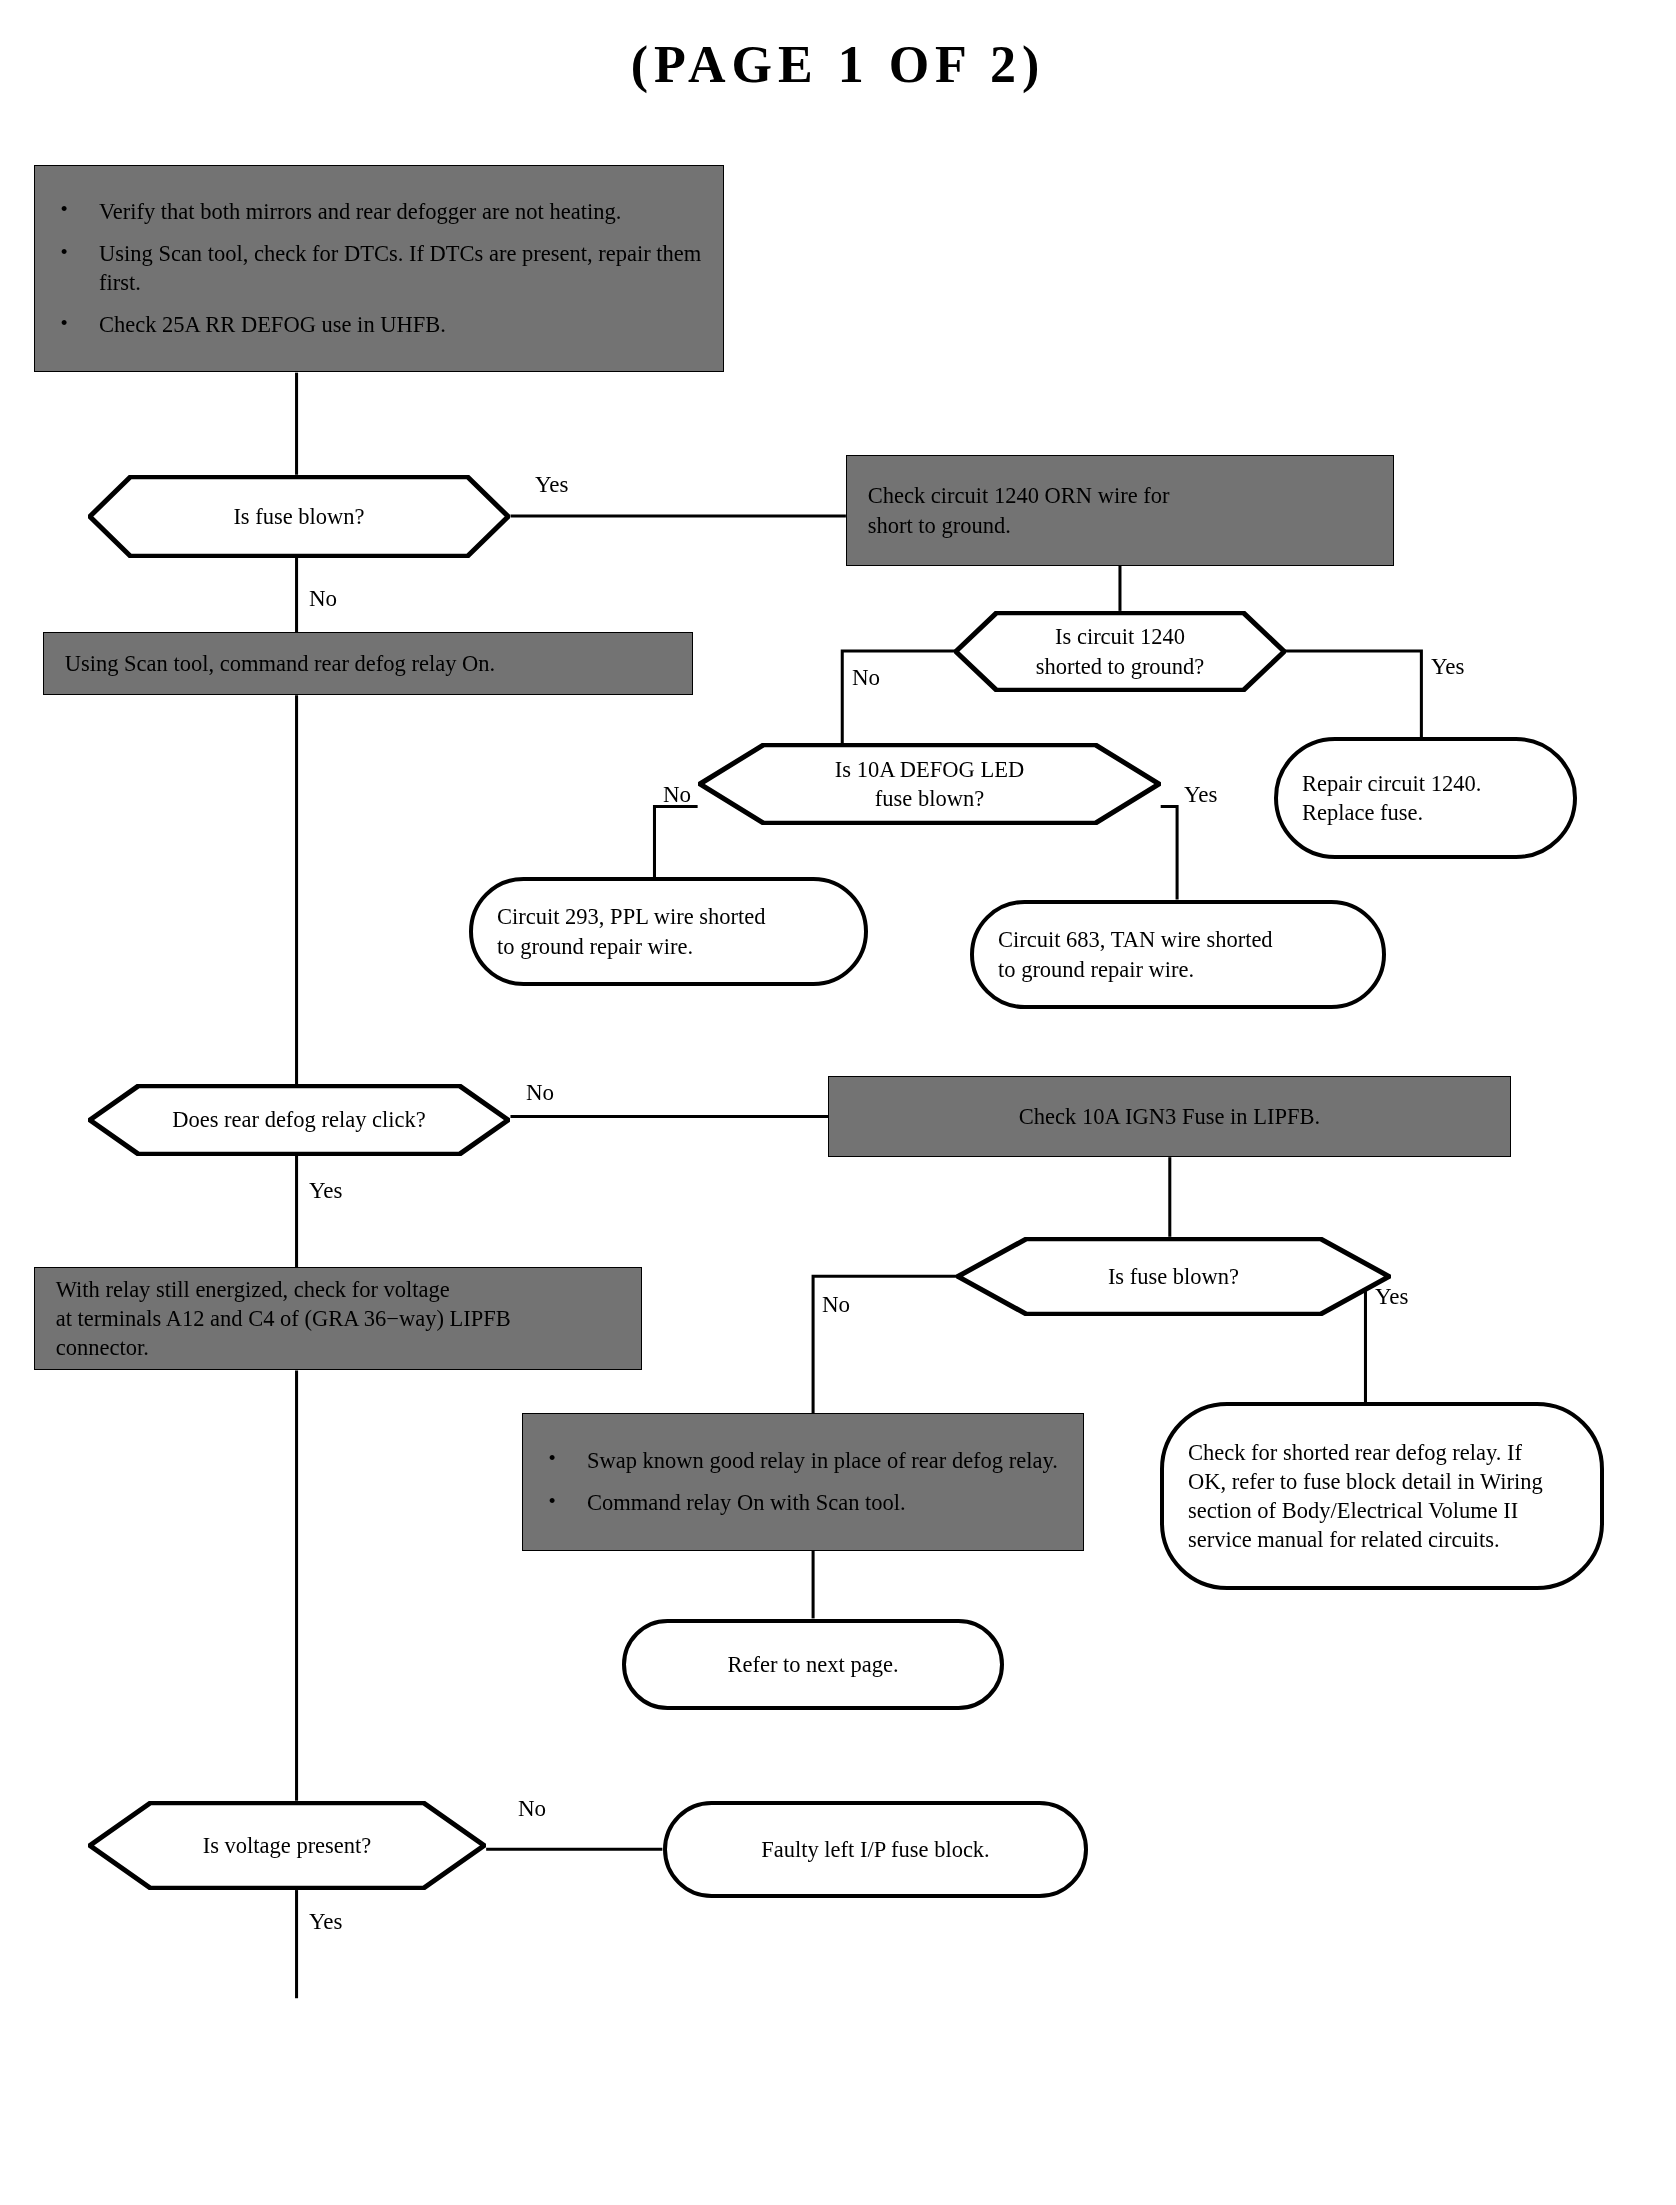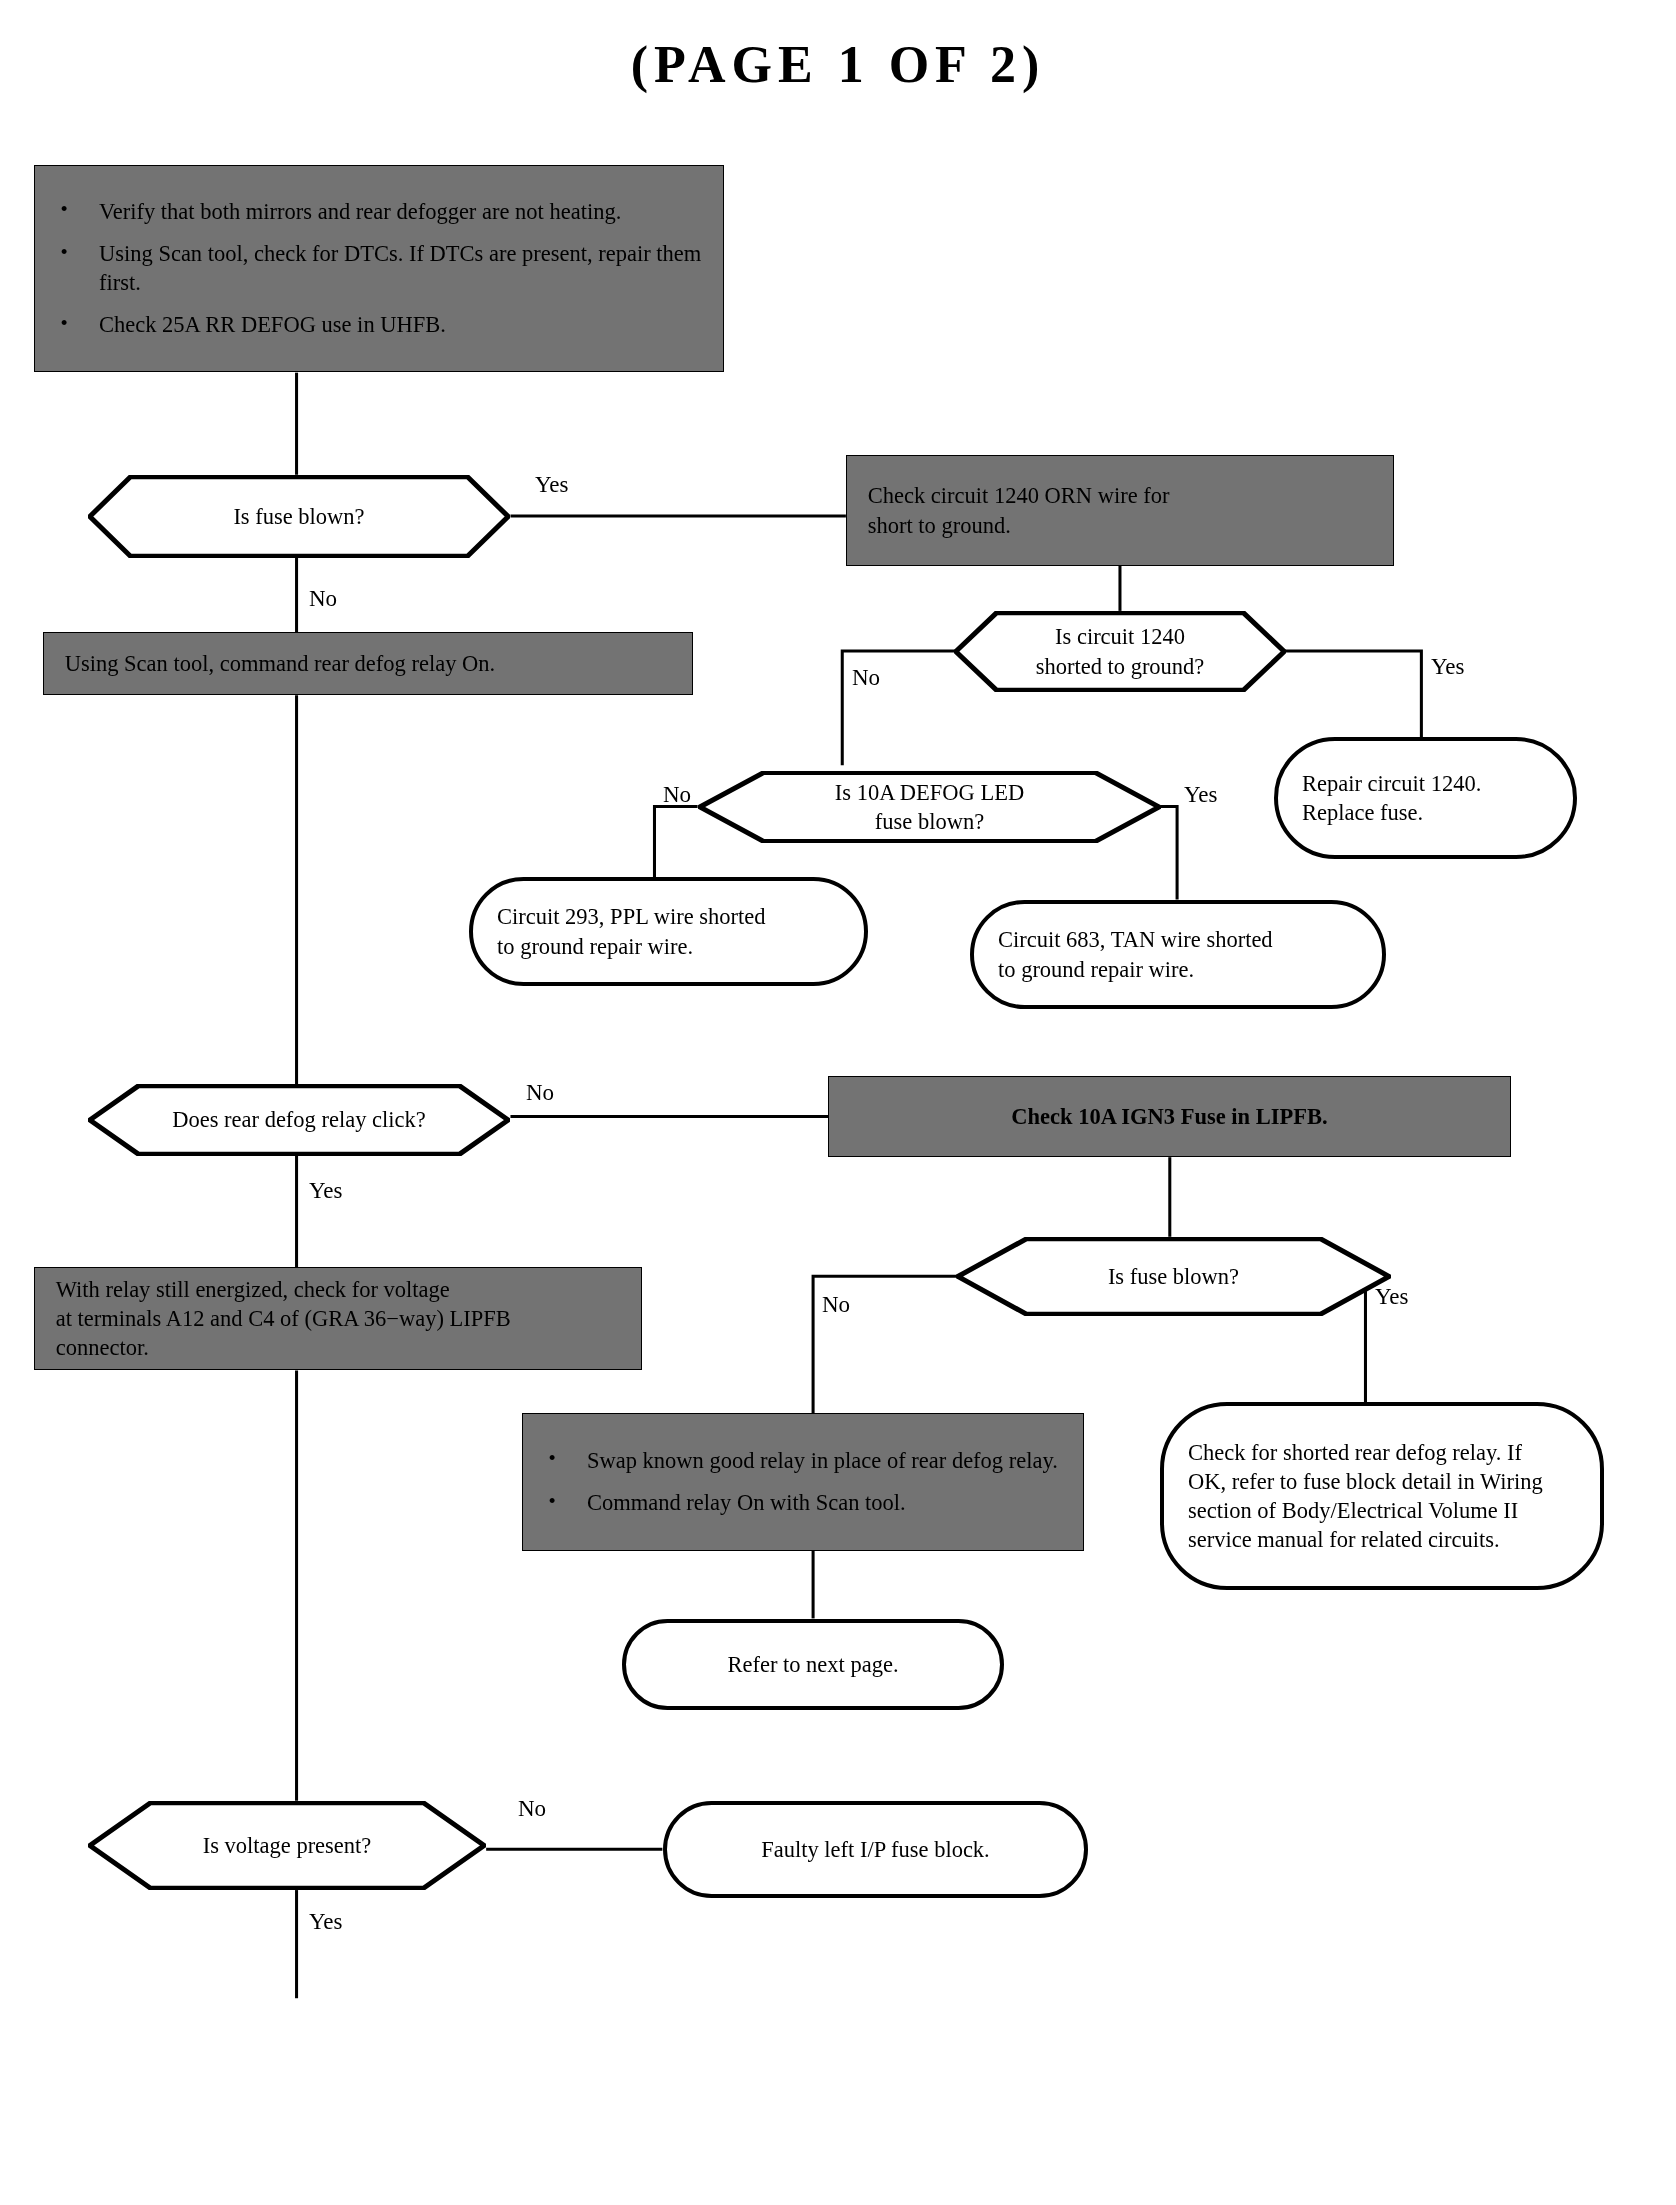--- a/index.html
+++ b/index.html
@@ -194,21 +194,21 @@
   <div class="edge-label" style="left:852px; top:666px;">No</div>
   <div class="edge-label" style="left:1431px; top:655px;">Yes</div>
 
   <div class="node term pad-c" style="left:1274px; top:737px; width:303px; height:122px;">
     <div class="txt">
       <div>Repair circuit 1240.</div>
       <div>Replace fuse.</div>
     </div>
   </div>
 
-  <div class="node hexwrap" style="left:698px; top:743px; width:463px; height:72px;margin-top:28px;">
+  <div class="node hexwrap" style="left:698px; top:743px; width:463px; height:82px;">
     <svg class="hexsvg" viewBox="0 0 762 135" preserveAspectRatio="none" xmlns="http://www.w3.org/2000/svg">
       <polygon points="3,67.5 108,3 654,3 759,67.5 654,132 108,132" fill="#fff" stroke="#000" stroke-width="5" vector-effect="non-scaling-stroke"></polygon>
     </svg>
     <div class="txt">
       <div>Is 10A DEFOG LED</div>
       <div>fuse blown?</div>
     </div>
   </div>
   <div class="edge-label" style="left:663px; top:783px;">No</div>
   <div class="edge-label" style="left:1184px; top:783px;">Yes</div>
@@ -233,21 +233,21 @@
 
   <div class="node hexwrap" style="left:88px; top:1084px; width:422px; height:72px;">
     <svg class="hexsvg" viewBox="0 0 695 118" preserveAspectRatio="none" xmlns="http://www.w3.org/2000/svg">
       <polygon points="3,59 83,3 612,3 692,59 612,115 83,115" fill="#fff" stroke="#000" stroke-width="5" vector-effect="non-scaling-stroke"></polygon>
     </svg>
     <div class="txt">Does rear defog relay click?</div>
   </div>
   <div class="edge-label" style="left:526px; top:1081px;">No</div>
   <div class="edge-label" style="left:309px; top:1179px;">Yes</div>
 
-  <div class="node rect" style="left:828px; top:1076px; width:683px; height:81px; justify-content:center;font-weight:bold;">
+  <div class="node rect" style="left:828px; top:1076px; width:683px; height:81px; justify-content:center;">
     <div class="txt" style="text-align:center;">Check 10A IGN3 Fuse in LIPFB.</div>
   </div>
 
   <div class="node hexwrap" style="left:956px; top:1237px; width:435px; height:79px;">
     <svg class="hexsvg" viewBox="0 0 716 130" preserveAspectRatio="none" xmlns="http://www.w3.org/2000/svg">
       <polygon points="3,65 116,3 600,3 713,65 600,127 116,127" fill="#fff" stroke="#000" stroke-width="5" vector-effect="non-scaling-stroke"></polygon>
     </svg>
     <div class="txt">Is fuse blown?</div>
   </div>
   <div class="edge-label" style="left:822px; top:1293px;">No</div>

